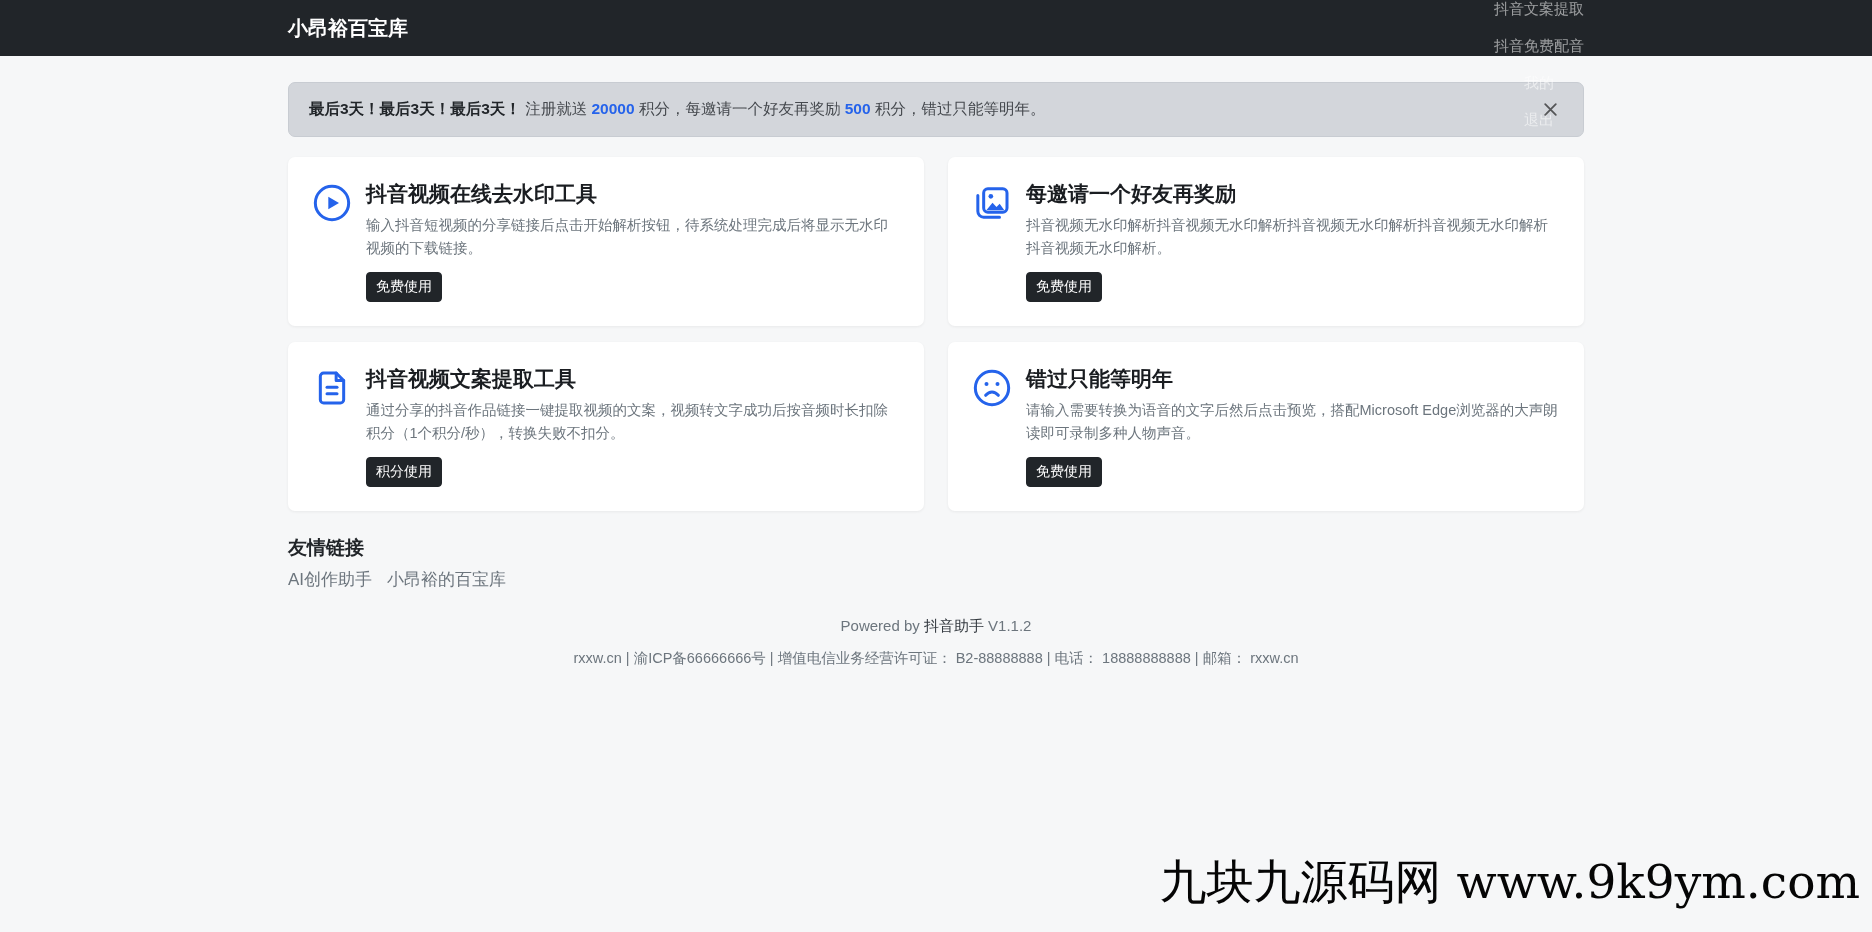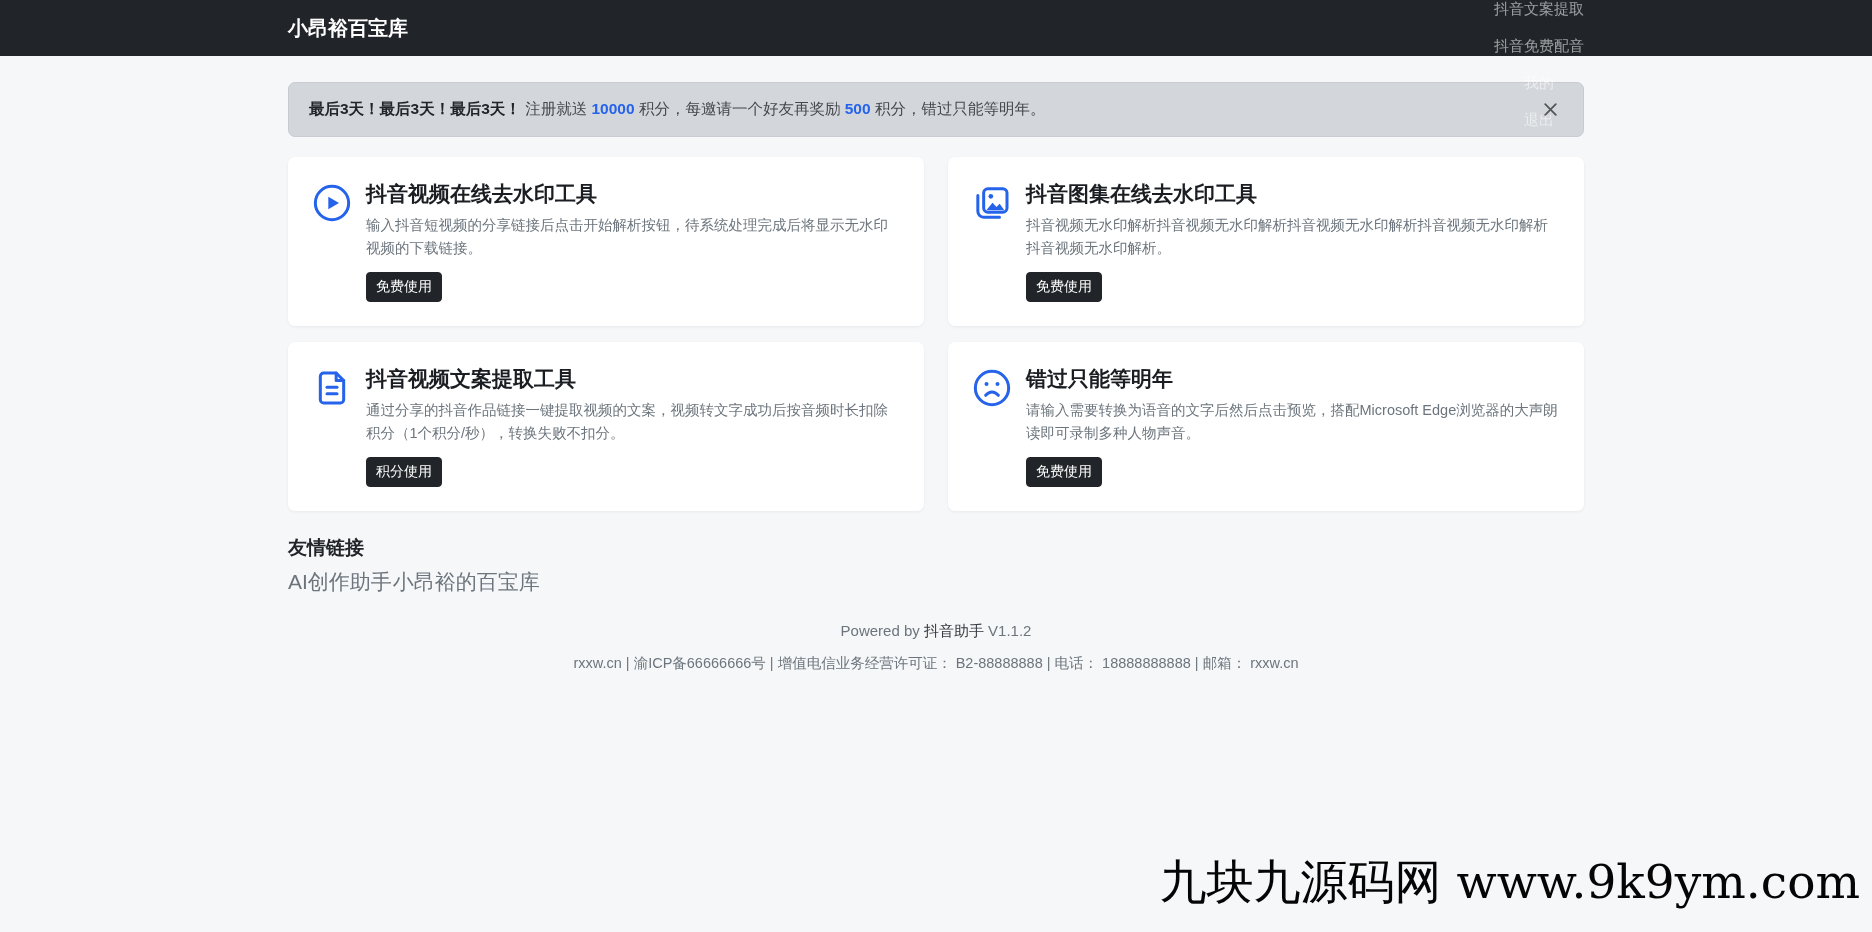--- a/index.html
+++ b/index.html
@@ -48,21 +48,21 @@
   .card-desc { font-size:14.5px; color:#6c757d; line-height:1.58; margin-bottom:12px; }
   .btn-dark {
     background:#212529; color:#ffffff; border:1px solid #212529;
     font-size:14px; padding:5px 9px; border-radius:4px; cursor:pointer;
     font-family:inherit;
   }
 
   
   .friend-links { margin-top:24px; }
   .friend-links h4 { font-size:19px; font-weight:bold; color:#212529; margin-bottom:7px; }
-  .friend-links .links { font-size:21px; color:#6c757d; display:flex; gap:1px; }
+  .friend-links .links { font-size:17px; color:#6c757d; display:flex; gap:15px; }
   .friend-links .links a { color:#6c757d; text-decoration:none; cursor:pointer; }
 
   
   .powered { margin-top:26px; text-align:center; font-size:15px; color:#6c757d; }
   .powered a { color:#343a40; text-decoration:none; cursor:pointer; }
   .beian { margin-top:13px; text-align:center; font-size:14.5px; color:#6c757d; }
 
   
   .watermark {
     position:absolute; right:12px; bottom:18px;
@@ -84,21 +84,21 @@
       <a>我的</a>
       <a>退出</a>
     </div>
   </div>
 </nav>
 
 <main class="container">
 
   <div class="alert">
     <div class="alert-text">
-      <strong class="prefix">最后3天！最后3天！最后3天！</strong><span> 注册就送 </span><strong class="num">10000</strong><span> 积分，每邀请一个好友再奖励 </span><strong class="num">500</strong><span> 积分，错过只能等明年。</span>
+      <strong class="prefix">最后3天！最后3天！最后3天！</strong><span> 注册就送 </span><strong class="num">20000</strong><span> 积分，每邀请一个好友再奖励 </span><strong class="num">500</strong><span> 积分，错过只能等明年。</span>
     </div>
     <button class="alert-close" aria-label="close">
       <span>
         <svg viewBox="0 0 16 16" width="17" height="17">
             <path d="M3 3l10 10M13 3L3 13" stroke="#111" stroke-width="1.7" stroke-linecap="round"></path>
           </svg>
       </span>
     </button>
   </div>
 
@@ -121,21 +121,21 @@
     <div class="card">
       <div class="card-icon">
         <svg viewBox="0 0 24 24" fill="none" stroke="currentColor" stroke-width="1.8">
           <rect x="7" y="3.5" width="14" height="14" rx="2.5"></rect>
           <circle cx="11.3" cy="8" r="1.4" fill="currentColor" stroke="none"></circle>
           <path d="M8.6 16.4l3.7-4.6 2.4 2.6 1.9-2 2.8 4z" fill="currentColor" stroke="none"></path>
           <path d="M3.5 7.5v9.5a3.5 3.5 0 0 0 3.5 3.5h9.5" stroke-linecap="round"></path>
         </svg>
       </div>
       <div class="card-body">
-        <h3 class="card-title">抖音图集在线去水印工具</h3>
+        <h3 class="card-title">每邀请一个好友再奖励</h3>
         <p class="card-desc">抖音视频无水印解析抖音视频无水印解析抖音视频无水印解析抖音视频无水印解析抖音视频无水印解析。</p>
         <button class="btn-dark">免费使用</button>
       </div>
     </div>
 
     <div class="card">
       <div class="card-icon">
         <svg viewBox="0 0 24 24" fill="none" stroke="currentColor" stroke-width="1.8" stroke-linecap="round" stroke-linejoin="round">
           <path d="M14.5 3H7a2 2 0 0 0-2 2v14a2 2 0 0 0 2 2h10a2 2 0 0 0 2-2V7.5z"></path>
           <path d="M14.5 3v4.5H19"></path>

